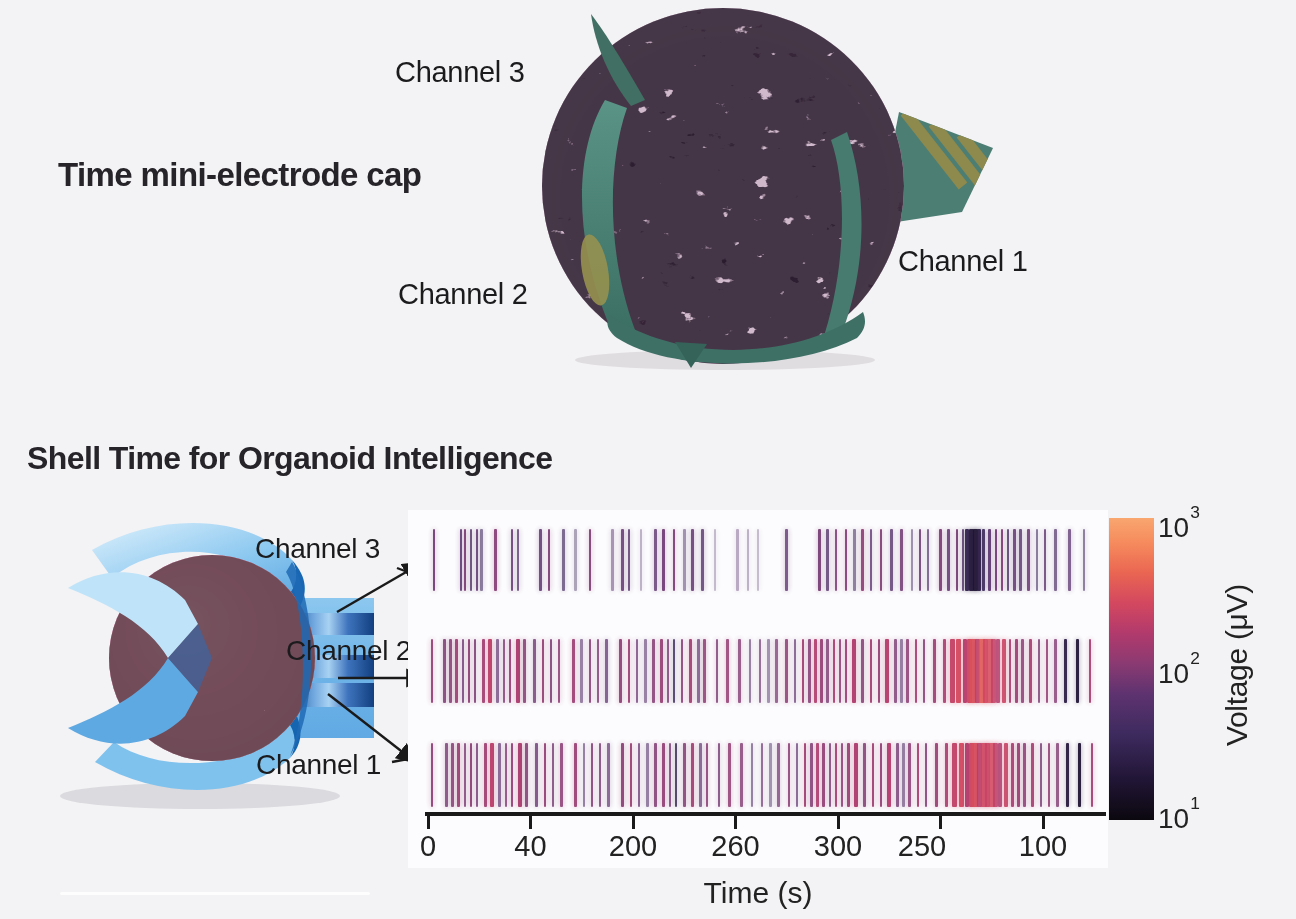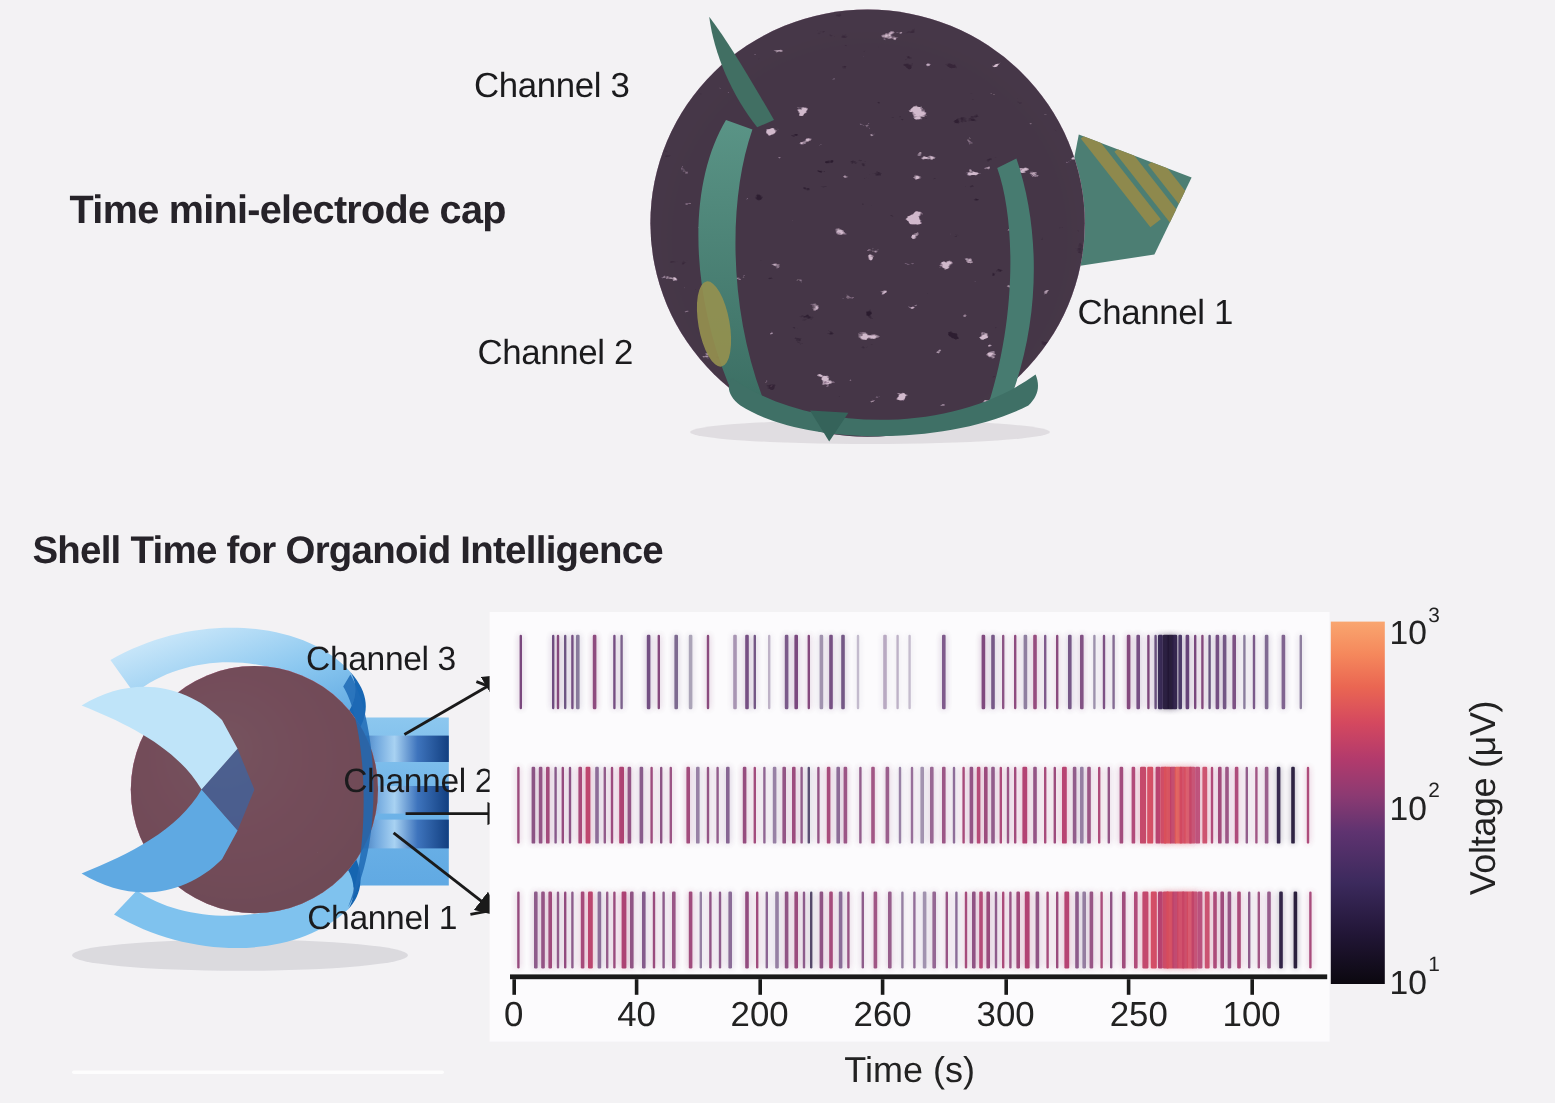--- a/index.html
+++ b/index.html
@@ -443,21 +443,21 @@
     <span class="ticklabel" style="left: 3px;">0</span>
     <div class="tick" style="left: 104px;"></div>
     <span class="ticklabel" style="left: 105.5px;">40</span>
     <div class="tick" style="left: 206.5px;"></div>
     <span class="ticklabel" style="left: 208px;">200</span>
     <div class="tick" style="left: 309px;"></div>
     <span class="ticklabel" style="left: 310.5px;">260</span>
     <div class="tick" style="left: 411.5px;"></div>
     <span class="ticklabel" style="left: 413px;">300</span>
     <div class="tick" style="left: 514px;"></div>
-    <span class="ticklabel" style="left: 524px;">250</span>
+    <span class="ticklabel" style="left: 497px;">250</span>
     <div class="tick" style="left: 616.5px;"></div>
     <span class="ticklabel" style="left: 618px;">100</span>
   </div>
 
 <div class="xlabel">Time (s)</div>
 
 <div class="colorbar" id="cbar" style="background: linear-gradient(to top, rgb(11, 8, 15) 0%, rgb(34, 22, 55) 14%, rgb(60, 42, 93) 28%, rgb(95, 51, 112) 42%, rgb(140, 58, 114) 52%, rgb(178, 58, 108) 62%, rgb(212, 72, 95) 72%, rgb(234, 102, 82) 82%, rgb(245, 136, 92) 91%, rgb(249, 166, 111) 100%);"></div>
 <div class="cbticks" id="cbticks">
     <div class="cb-tick" style="top: -6.43px;"><span>10</span><sup>3</sup></div>
     <div class="cb-tick" style="top: 140.04px;"><span>10</span><sup>2</sup></div>

